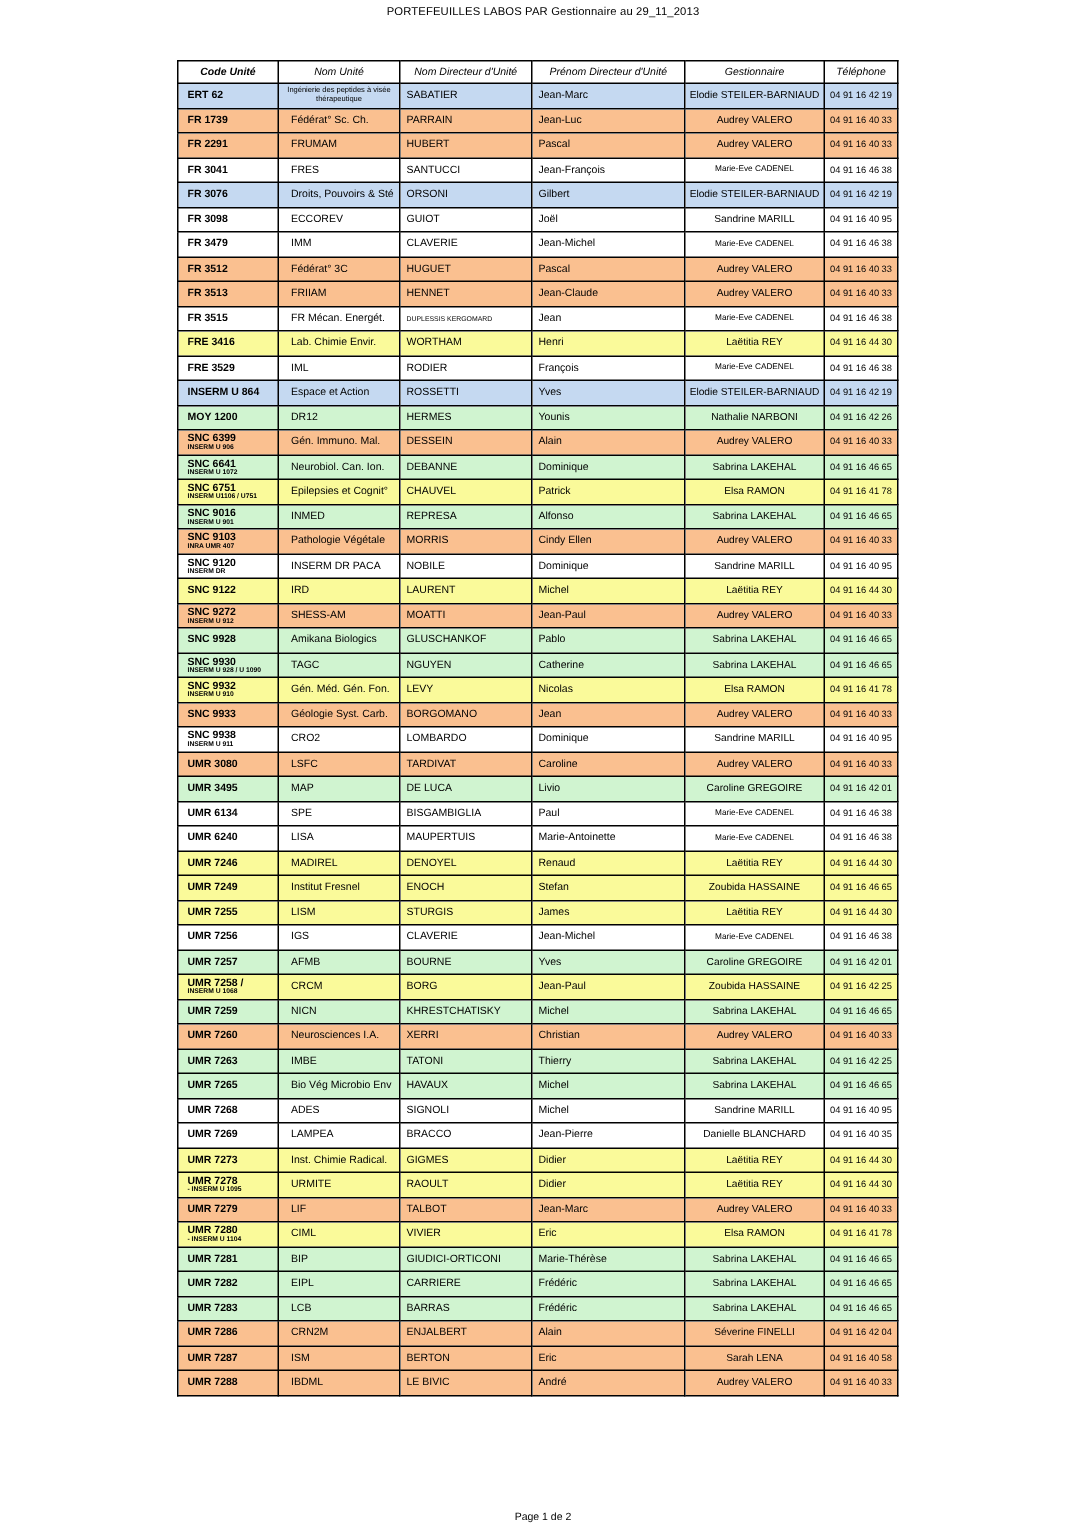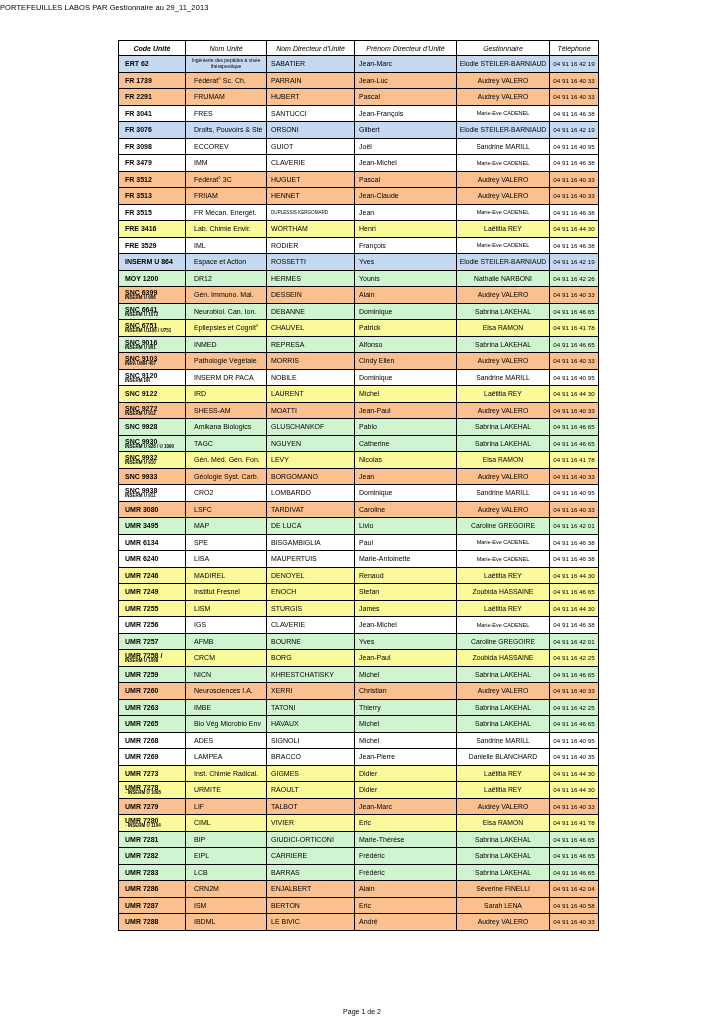--- a/index.html
+++ b/index.html
@@ -6,21 +6,21 @@
   body {
     width: 724px; height: 1024px;
     background: #ffffff;
     font-family: "Liberation Sans", sans-serif;
     color: #000;
     position: relative;
     overflow: hidden;
   }
   .doc-title {
     position: absolute; top: 3px; left: 0; width: 724px;
-    text-align: left; font-size: 7.5px; letter-spacing: 0.1px;
+    text-align: center; font-size: 7.5px; letter-spacing: 0.1px;
   }
   .doc-footer {
     position: absolute; top: 1008px; left: 0; width: 724px;
     text-align: center; font-size: 7px;
   }
   table.labs {
     position: absolute; left: 118px; top: 40px;
     border-collapse: collapse; table-layout: fixed;
     border: 1px solid #000;
   }

